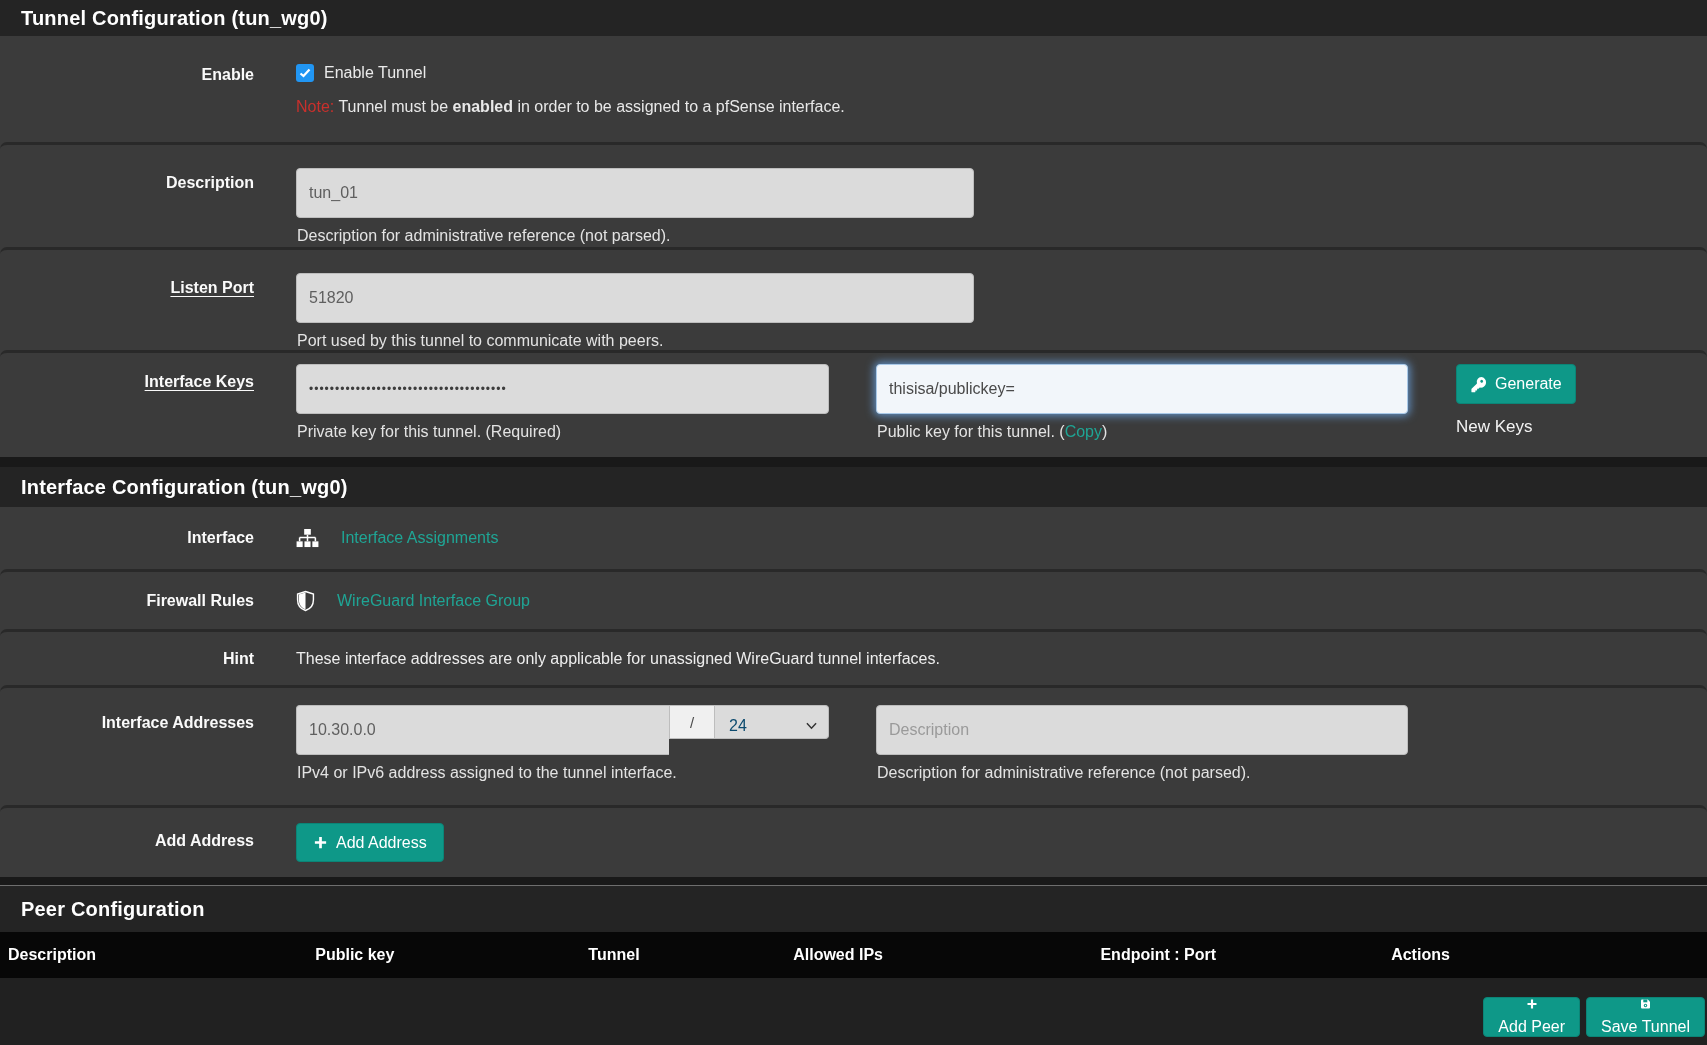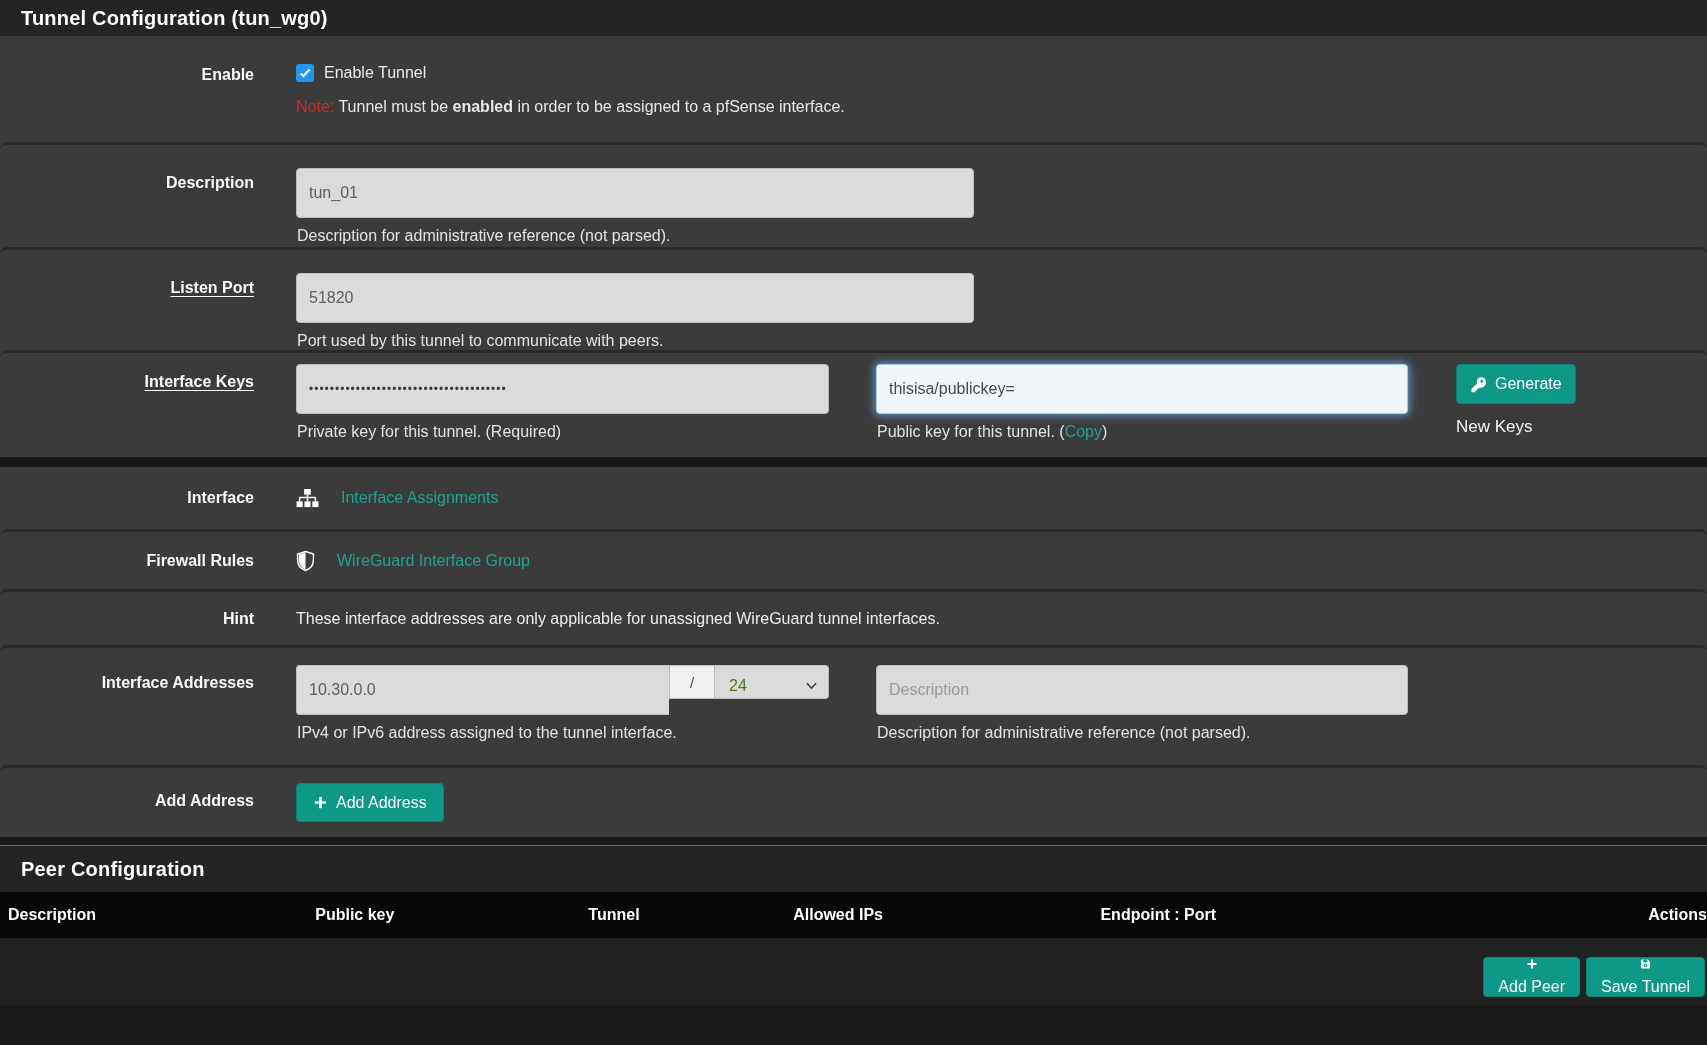--- a/index.html
+++ b/index.html
@@ -97,31 +97,31 @@
 
   .input-group { display:flex; }
   .addr-input { width:373px; border-radius:4px 0 0 4px; border-right:0; }
   .addr-sep {
     width:46px; height:34px; background:#f0f0f0; border:1px solid #bdbdbd;
     display:flex; align-items:center; justify-content:center; color:#4a4a4a; font-size:15px;
   }
   .fake-select {
     width:114px; height:34px; background:#dbdbdb; border:1px solid #bdbdbd; border-left:0;
     border-radius:0 4px 4px 0; display:flex; align-items:center; justify-content:space-between;
-    padding:8px 11px 0 14px; font-size:16px; color:#4d7c0f; cursor:pointer;
+    padding:8px 11px 0 14px; font-size:16px; color:#0c4a6e; cursor:pointer;
   }
   .btn-addaddr { height:39px; padding:0 16px; }
 
   .peer-header {
     height:46px; background:#070707; display:grid;
     grid-template-columns:18% 16% 12% 18% 17.5% 18.5%;
     align-items:center; color:#fff; font-weight:bold; font-size:16px;
   }
   .peer-header .th { padding-left:8px; }
-  .peer-header .th-actions { text-align:right; padding-left:0; }
+  .peer-header .th-actions { text-align:left; padding-left:0; }
   .peer-footer {
     height:67px; background:#212121; display:flex; justify-content:flex-end;
     align-items:flex-start; padding:19px 2px 0 0; gap:6px;
   }
   .btn-bottom { height:40px; padding:0 14px;flex-direction:column; }
 </style>
 </head>
 <body>
 
 <section>
@@ -185,20 +185,23 @@
         </div>
       </div>
     </div>
 
   </div>
 </section>
 
 <div class="gap1"></div>
 
 <section>
+  <div class="panel-heading ph2">
+    <h2>Interface Configuration (tun_wg0)</h2>
+  </div>
   <div class="panel-body">
 
     <div class="frow row-assign">
       <div class="frow-label">Interface</div>
       <div class="frow-content">
         <span class="icon-link-line">
           <svg viewBox="0 0 24 20" width="23" height="19">
             <rect x="8.5" y="0" width="7" height="6" fill="#fff"></rect>
             <path d="M12 6v3 M3.7 9h16.6 M3.7 9v4 M12 9v4 M20.3 9v4" stroke="#fff" stroke-width="1.6" fill="none"></path>
             <rect x="0.5" y="13" width="6.4" height="6" fill="#fff"></rect>

